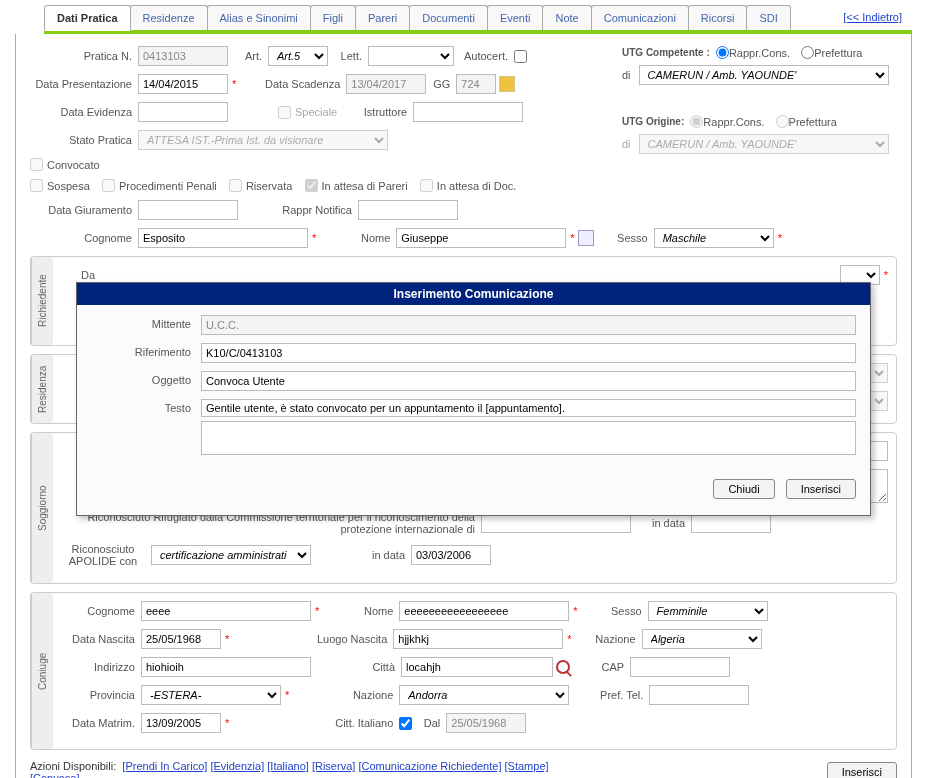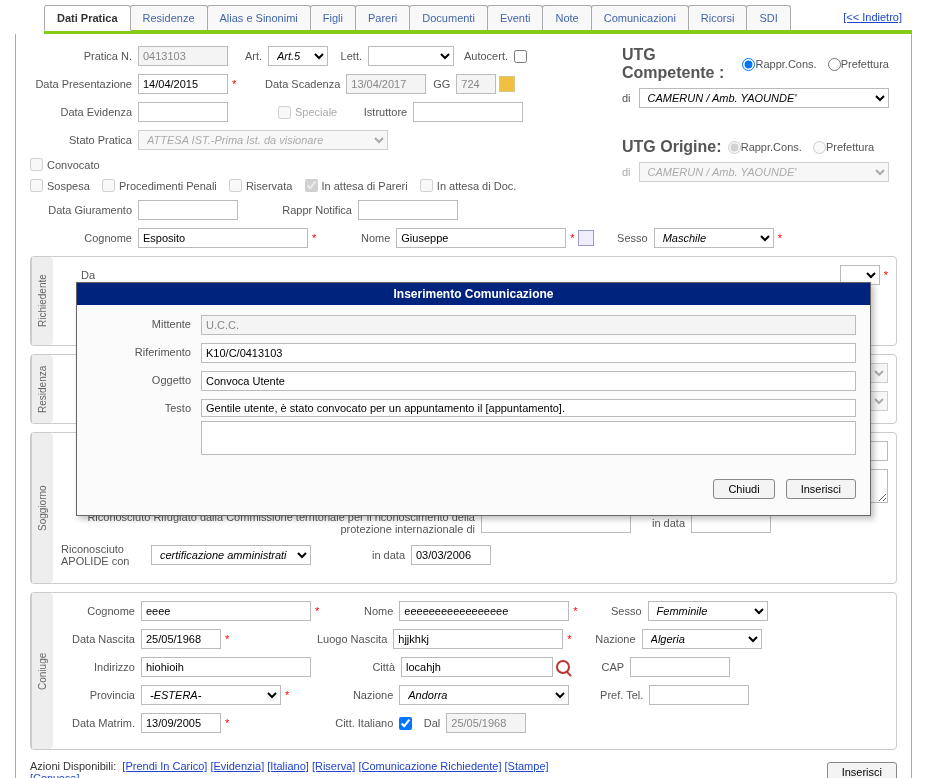--- a/index.html
+++ b/index.html
@@ -15,21 +15,21 @@
 
 .row { display: flex; align-items: center; margin-bottom: 8px; flex-wrap: wrap; }
 label { font-size: 11px; color: #555; text-align: right; padding-right: 6px; white-space: nowrap; }
 input[type=text], select { font-size: 11px; padding: 2px 4px; border: 1px solid #bbb; background: #fff; height: 20px; }
 input:disabled, select:disabled { background: #f4f4f4; color: #888; }
 select { font-style: italic; }
 .req { color: red; padding-left: 4px; }
 .chk { width: 13px; height: 13px; margin-right: 4px; }
 
 .utg { position: absolute; right: 14px; top: 12px; width: 275px; }
-.utg .hdr { font-weight: bold; color: #555; font-size: 16px; }
+.utg .hdr { font-weight: bold; color: #555; font-size: 10px; }
 .utg-row { display: flex; align-items: center; margin-bottom: 6px; font-size: 11px; color: #555; }
 .utg-row label { text-align: left; padding-right: 8px; }
 .utg select { width: 250px; font-style: italic; }
 .disabled-text { color: #aaa; }
 
 .section { border: 1px solid #ccc; border-radius: 4px; margin: 8px 0; position: relative; padding: 8px 8px 8px 30px; }
 .vtab { position: absolute; left: 0; top: 0; bottom: 0; width: 22px; background: #eee; border-right: 1px solid #ccc; border-radius: 4px 0 0 4px; display: flex; align-items: center; justify-content: center; writing-mode: vertical-rl; transform: rotate(180deg); font-size: 10px; color: #666; }
 
 .modal-backdrop { position: absolute; left: 60px; top: 248px; right: 40px; background: #fbfbfb; border: 1px solid #666; box-shadow: 3px 3px 6px rgba(0,0,0,0.25); padding-bottom: 10px; z-index: 50; }
 .modal-title { background: #00247d; color: #fff; font-weight: bold; text-align: center; padding: 4px; font-size: 12px; }
@@ -211,21 +211,21 @@
         <label style="width:180px">Note</label>
         <textarea style="flex: 1 1 0%; height: 34px; font-size: 11px; border: 1px solid rgb(187, 187, 187);"></textarea>
       </div>
       <div class="row">
         <label style="width:420px;text-align:right;white-space:normal">Riconosciuto Rifugiato dalla Commissione territoriale per il riconoscimento della protezione internazionale di</label>
         <input type="text" style="width: 150px;">
         <label style="width:60px">in data</label>
         <input type="text" style="width: 80px;">
       </div>
       <div class="row">
-        <label style="width:90px;text-align:left;white-space:normal">Riconosciuto APOLIDE con</label>
+        <label style="width:90px;text-align:center;white-space:normal">Riconosciuto APOLIDE con</label>
         <select style="width:160px"><option>certificazione amministrati</option></select>
         <label style="width:100px">in data</label>
         <input type="text" style="width: 80px;" value="03/03/2006">
       </div>
     </div>
 
     <div class="section">
       <div class="vtab">Coniuge</div>
       <div class="row">
         <label style="width:80px">Cognome</label>

